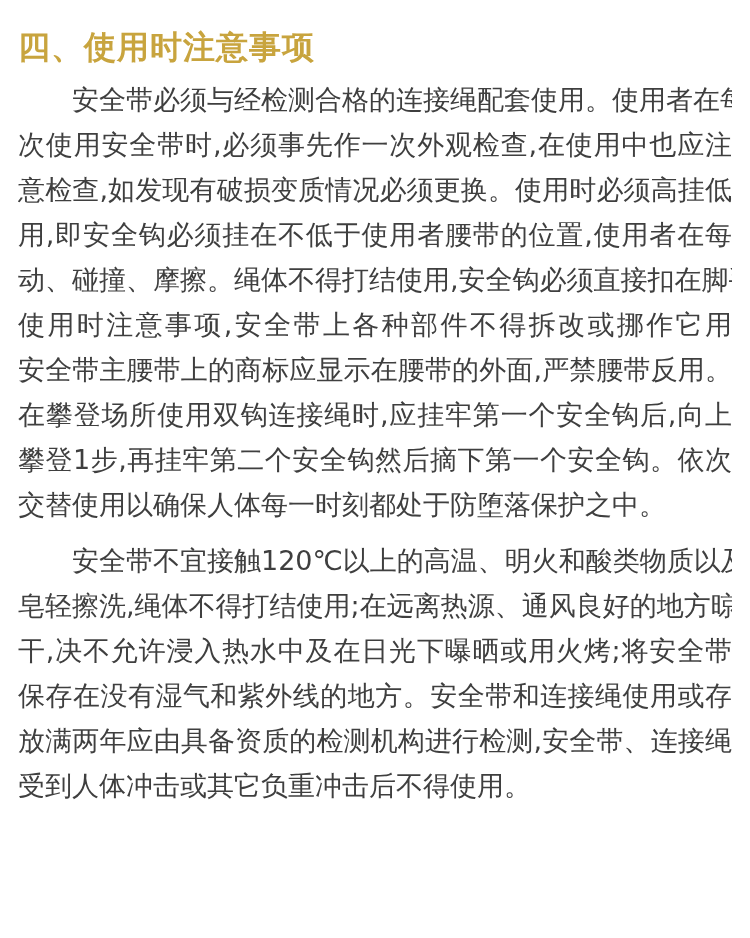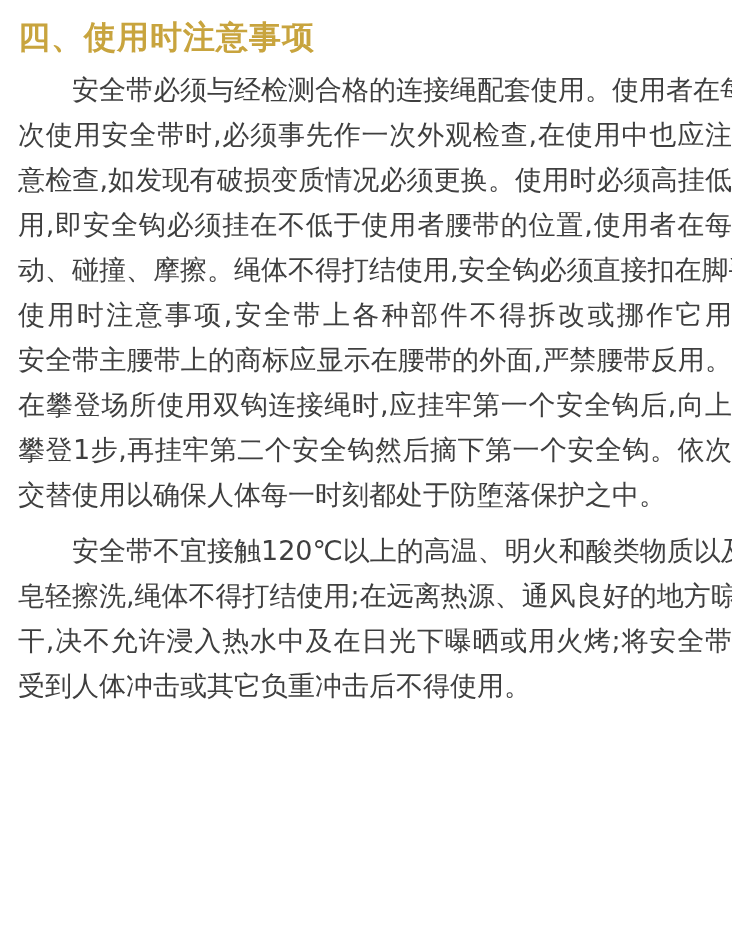--- a/index.html
+++ b/index.html
@@ -21,21 +21,21 @@
   .section { margin: 0; padding: 0; }
   .heading {
     margin: 0;
     color: var(--heading-color, #C8A43E);
     font-size: 32px;
     font-weight: bold;
     line-height: 40px;
     letter-spacing: 1px;
     white-space: nowrap;
   }
-  .heading-usage { padding-top: 17px; }
+  .heading-usage { padding-top: 27px; }
   .heading-storage { padding-top: 19px; }
   .para { margin: 0; }
   .para-usage { padding-top: 10px; }
   .para-storage { padding-top: 11px; }
   .line {
     color: var(--body-color, #3F3F3F);
     font-size: 27px;
     line-height: 45px;
     text-align: justify;
     text-align-last: justify;
@@ -65,17 +65,19 @@
       <div class="line">攀登1步,再挂牢第二个安全钩然后摘下第一个安全钩。依次</div>
       <div class="line last">交替使用以确保人体每一时刻都处于防堕落保护之中。</div>
     </div>
   </section>
 
   <section class="section">
     <div class="para para-storage">
       <div class="line first">安全带不宜接触120℃以上的高温、明火和酸类物质以及</div>
       <div class="line">皂轻擦洗,绳体不得打结使用;在远离热源、通风良好的地方晾</div>
       <div class="line">干,决不允许浸入热水中及在日光下曝晒或用火烤;将安全带</div>
+      <div class="line">保存在没有湿气和紫外线的地方。安全带和连接绳使用或存</div>
+      <div class="line">放满两年应由具备资质的检测机构进行检测,安全带、连接绳</div>
       <div class="line last">受到人体冲击或其它负重冲击后不得使用。</div>
     </div>
   </section>
 
 </div>
 
 </body></html>

